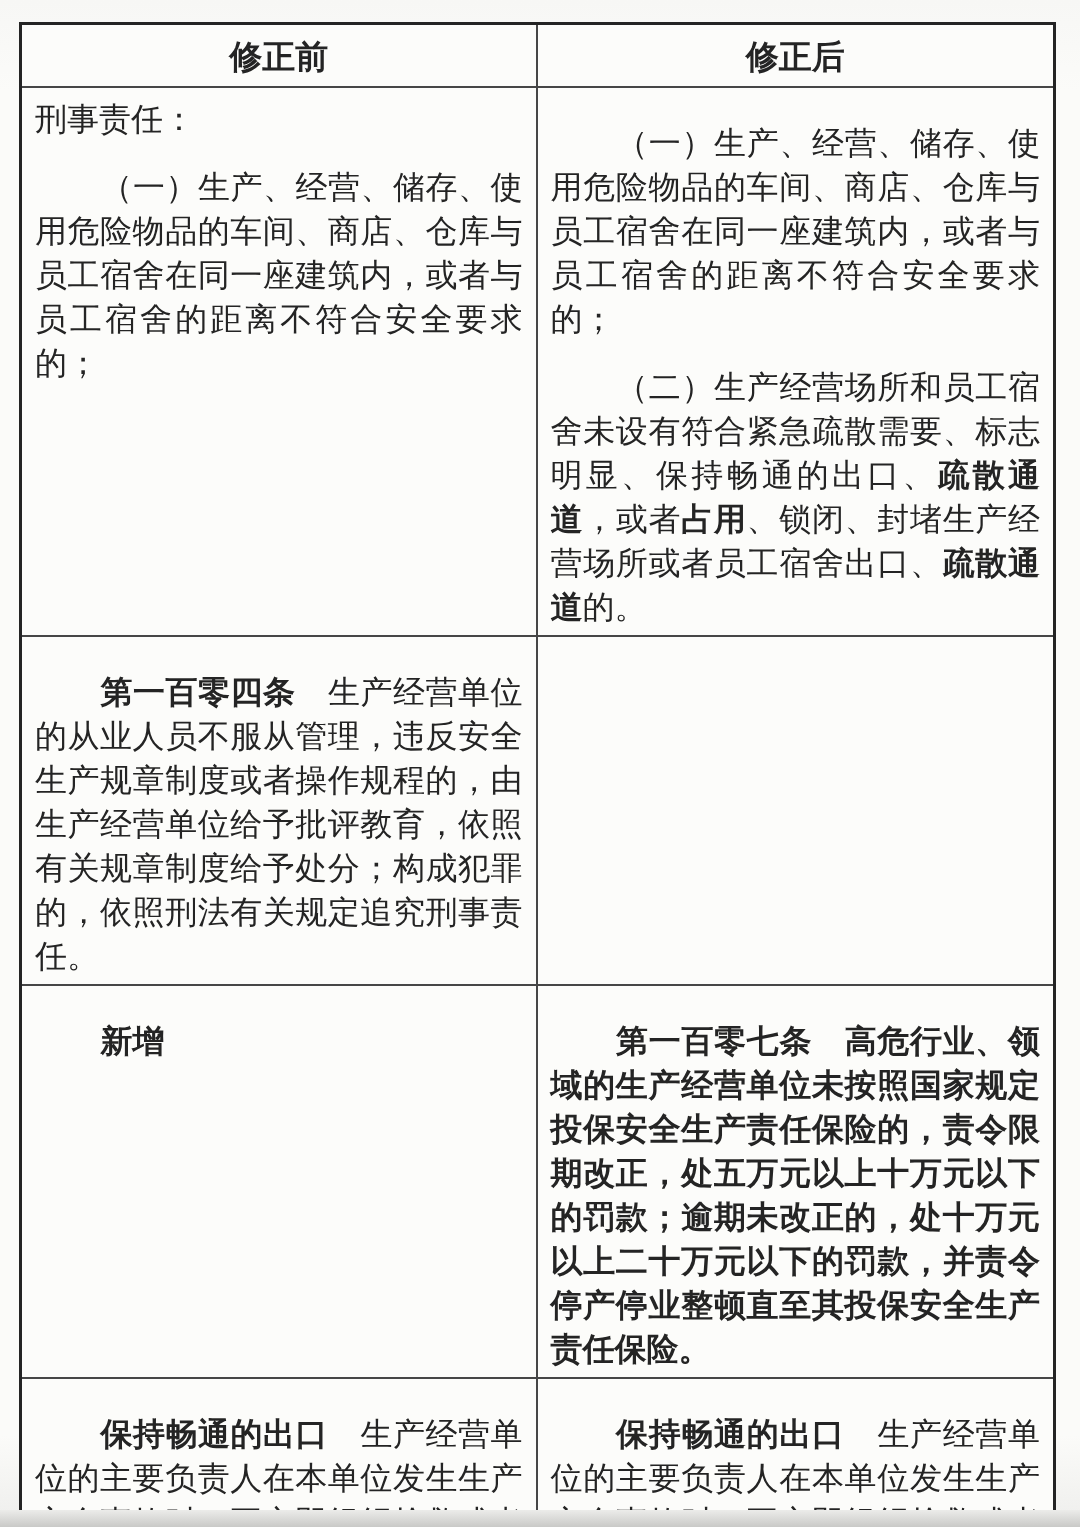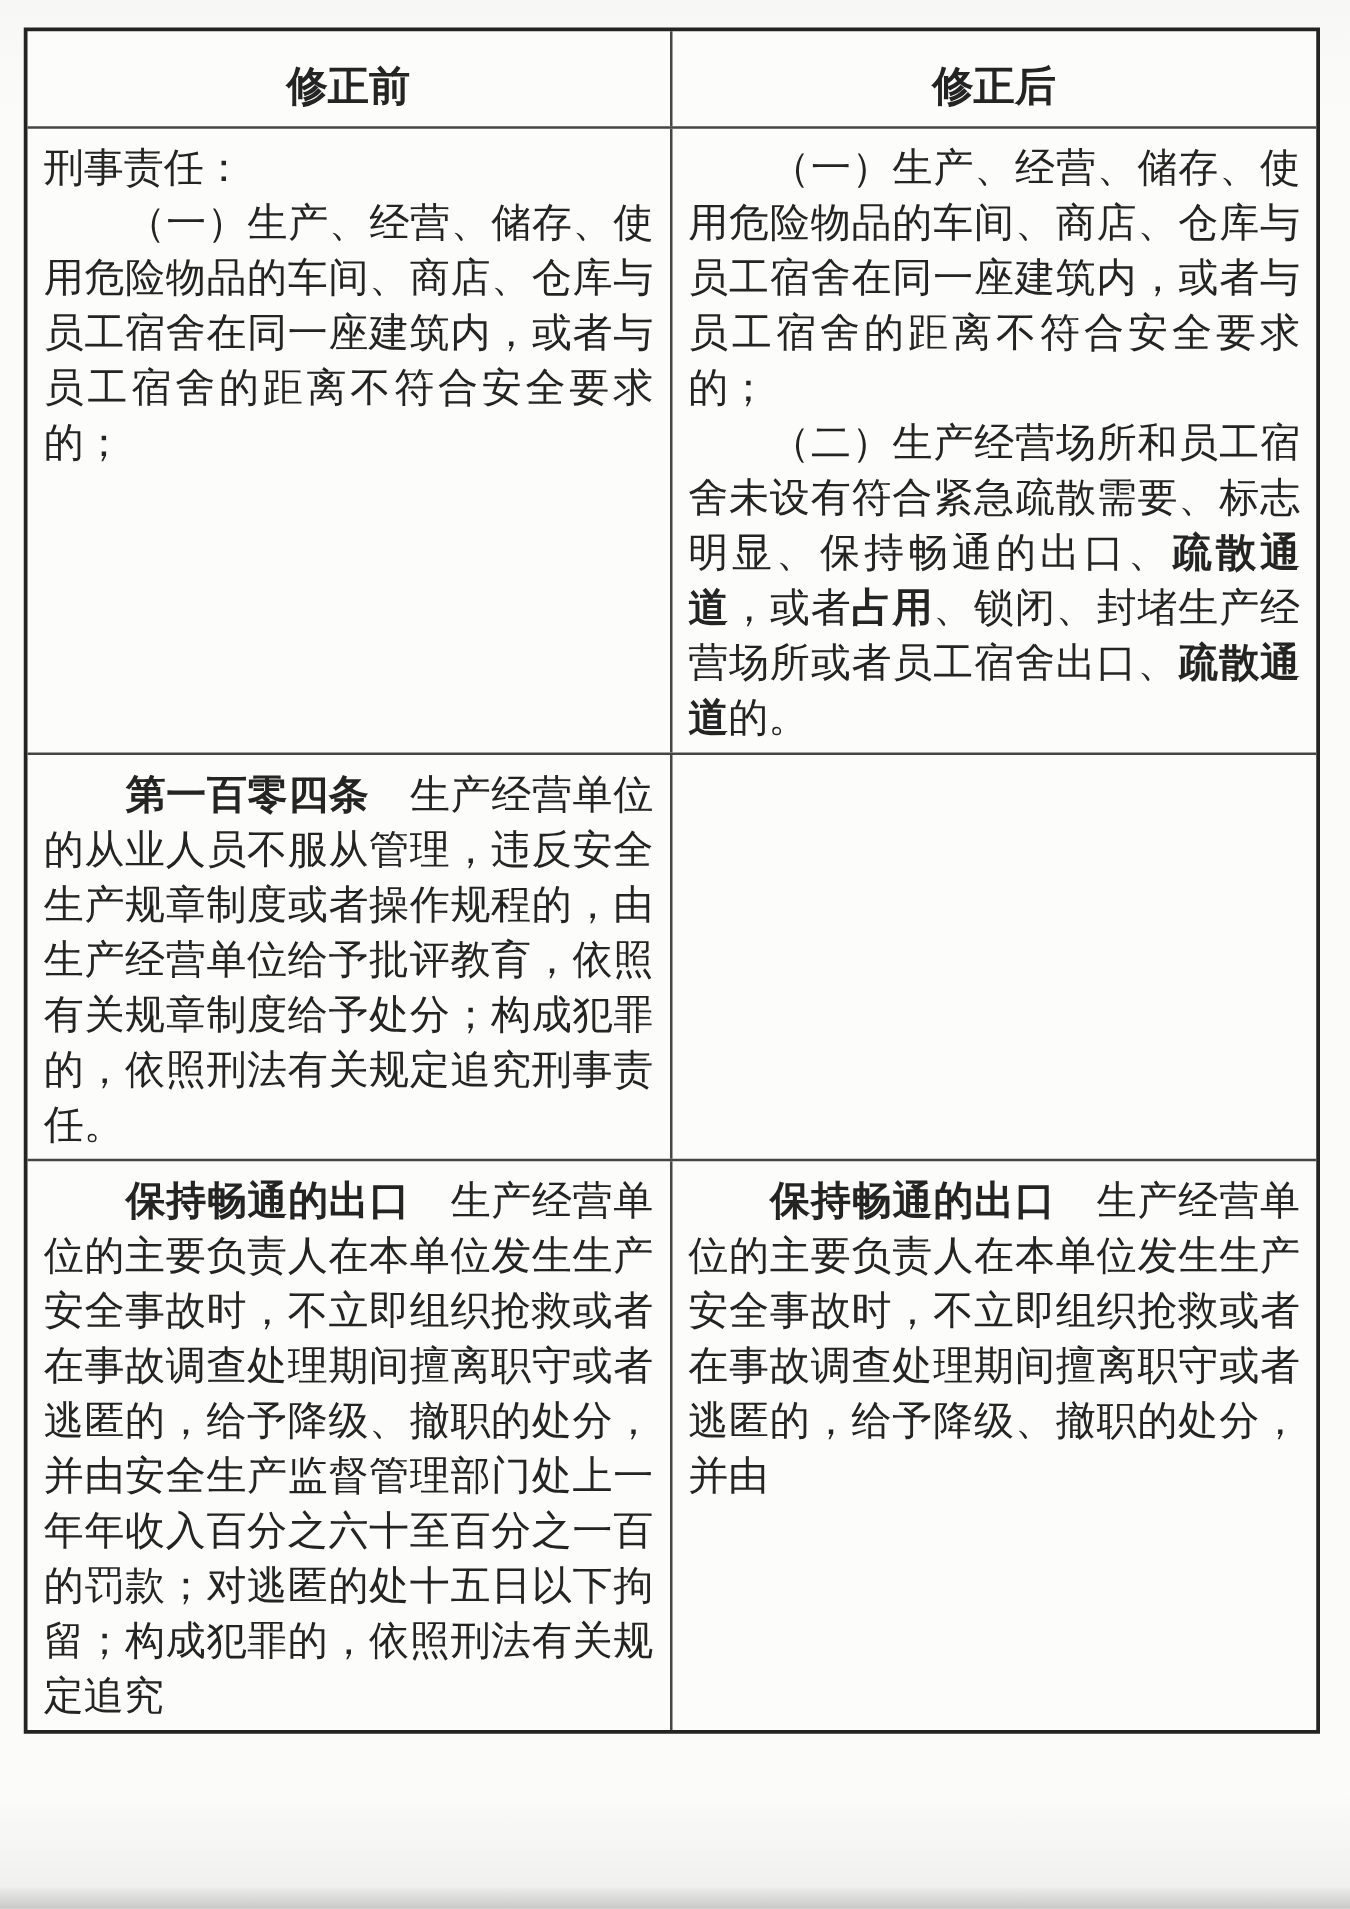--- a/index.html
+++ b/index.html
@@ -38,26 +38,26 @@
     text-align: justify;
     text-justify: inter-ideograph;
     overflow: hidden;
   }
   .cell:first-child { border-right: 2px solid #464646; }
   .cell.head {
     font-family: "DejaVu Sans", "Liberation Sans", sans-serif;
     font-weight: 700;
     font-size: 33px;
     text-align: center;
-    height: 76px;
+    height: 61px;
     line-height: 52px;
-    padding: 18px 13px;
+    padding: 6px 13px;
   }
   .cell p { margin: 0; }
-  .cell p.indent { text-indent: 2.05em; }
+  .cell p.indent { text-indent: 2.05em; margin-top: 24px; }
   .em {
     font-family: "DejaVu Sans", "Liberation Sans", sans-serif;
     font-weight: 700;
   }
   .page-bottom-edge {
     position: absolute;
     left: 0; top: 1510px;
     width: 1080px; height: 17px;
     background: linear-gradient(180deg, #ececea 0%, #c9c9c7 100%);
   }
@@ -83,20 +83,28 @@
           <p class="indent"><span>（二）生产经营场所和员工宿舍未设有符合紧急疏散需要、标志明显、保持畅通的出口、</span><span class="em">疏散通道</span><span>，或者</span><span class="em">占用</span><span>、锁闭、封堵生产经营场所或者员工宿舍出口、</span><span class="em">疏散通道</span><span>的。</span></p>
         </div>
     </div>
 
     <div class="t-row" style="min-height:318px">
       <div class="cell">
           <p class="indent"><span class="em">第一百零四条</span><span>　生产经营单位的从业人员不服从管理，违反安全生产规章制度或者操作规程的，由生产经营单位给予批评教育，依照有关规章制度给予处分；构成犯罪的，依照刑法有关规定追究刑事责任。</span></p>
         </div>
     </div>
 
+    <div class="t-row" style="min-height:347px">
+      <div class="cell">
+          <p class="indent"><span class="em">新增</span></p>
+        </div>
+      <div class="cell">
+          <p class="indent"><span class="em">第一百零七条</span><span class="em">　高危行业、领域的生产经营单位未按照国家规定投保安全生产责任保险的，责令限期改正，处五万元以上十万元以下的罚款；逾期未改正的，处十万元以上二十万元以下的罚款，并责令停产停业整顿直至其投保安全生产责任保险。</span></p>
+        </div>
+    </div>
 
     <div class="t-row" style="min-height:373px">
       <div class="cell">
           <p class="indent"><span class="em">保持畅通的出口</span><span>　生产经营单位的主要负责人在本单位发生生产安全事故时，不立即组织抢救或者在事故调查处理期间擅离职守或者逃匿的，给予降级、撤职的处分，并由安全生产监督管理部门处上一年年收入百分之六十至百分之一百的罚款；对逃匿的处十五日以下拘留；构成犯罪的，依照刑法有关规定追究</span></p>
         </div>
       <div class="cell">
           <p class="indent"><span class="em">保持畅通的出口</span><span>　生产经营单位的主要负责人在本单位发生生产安全事故时，不立即组织抢救或者在事故调查处理期间擅离职守或者逃匿的，给予降级、撤职的处分，并由</span></p>
         </div>
     </div>
 

